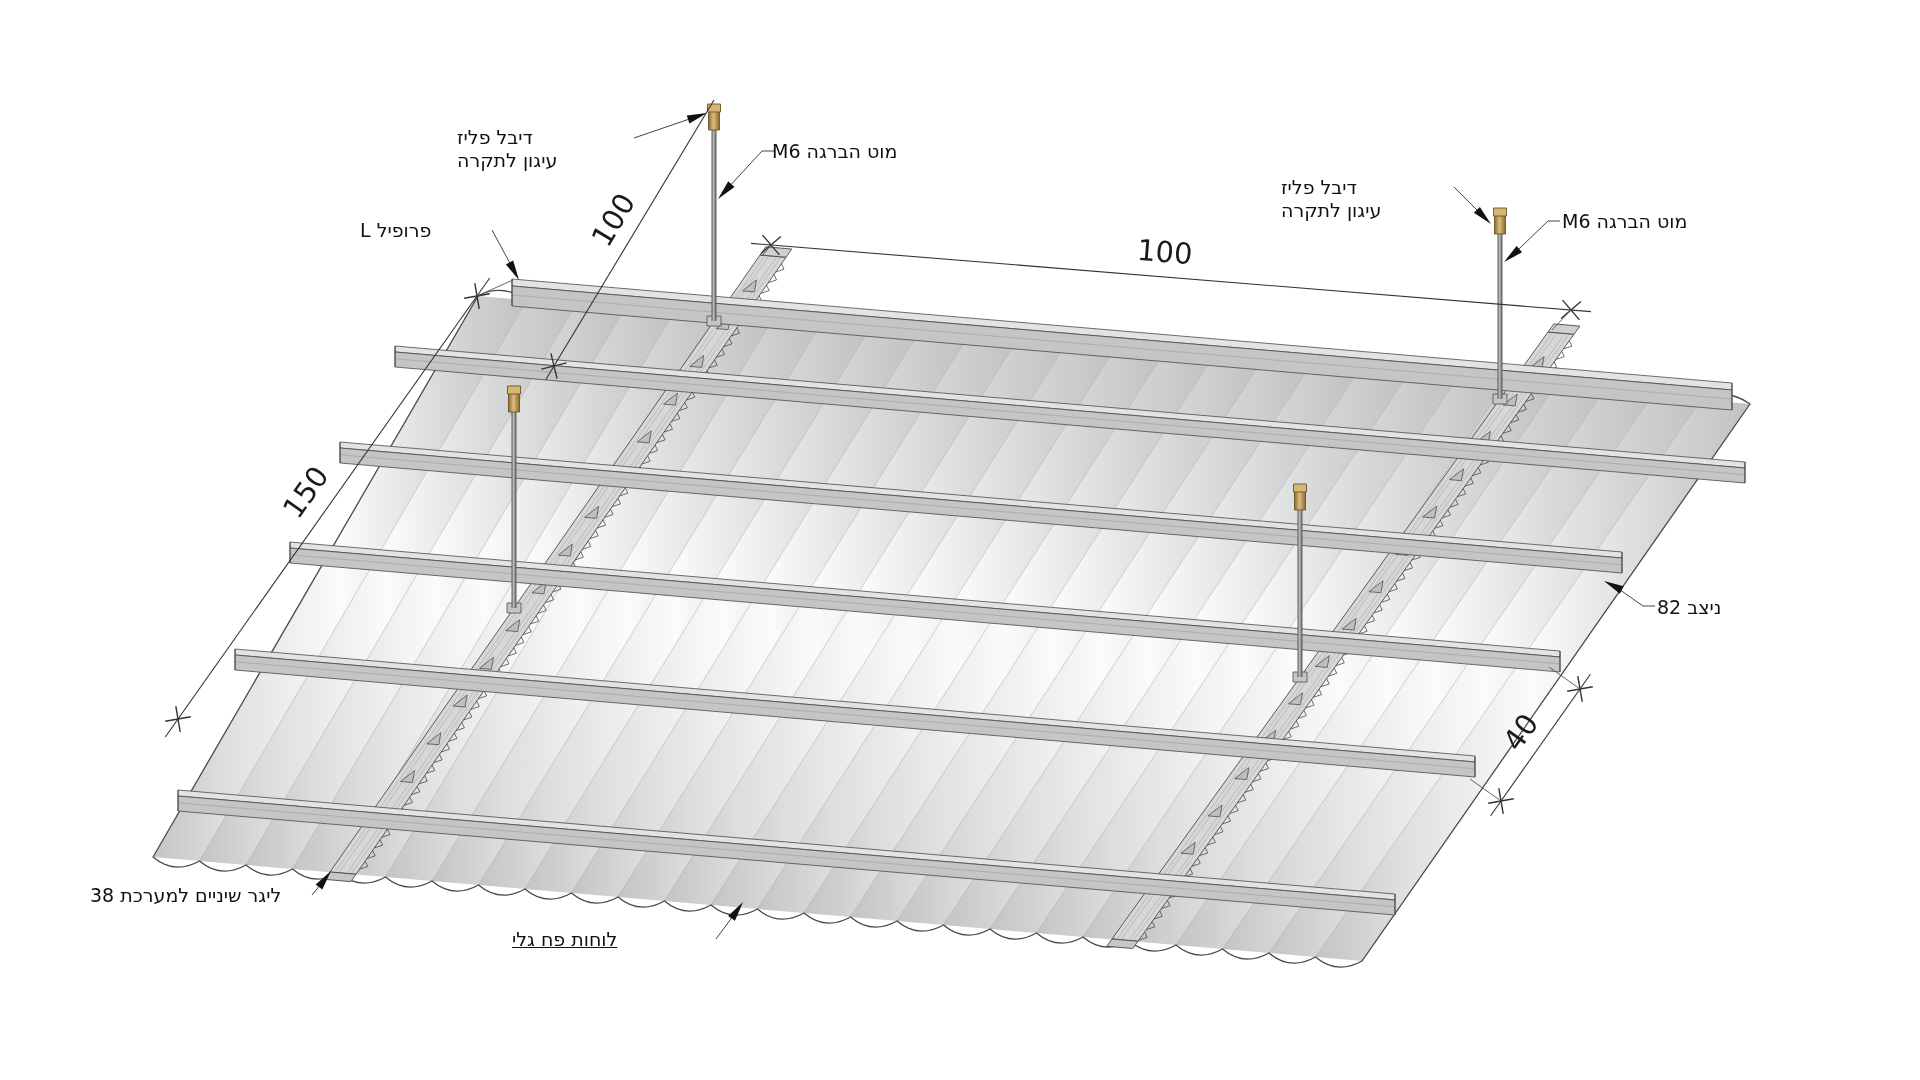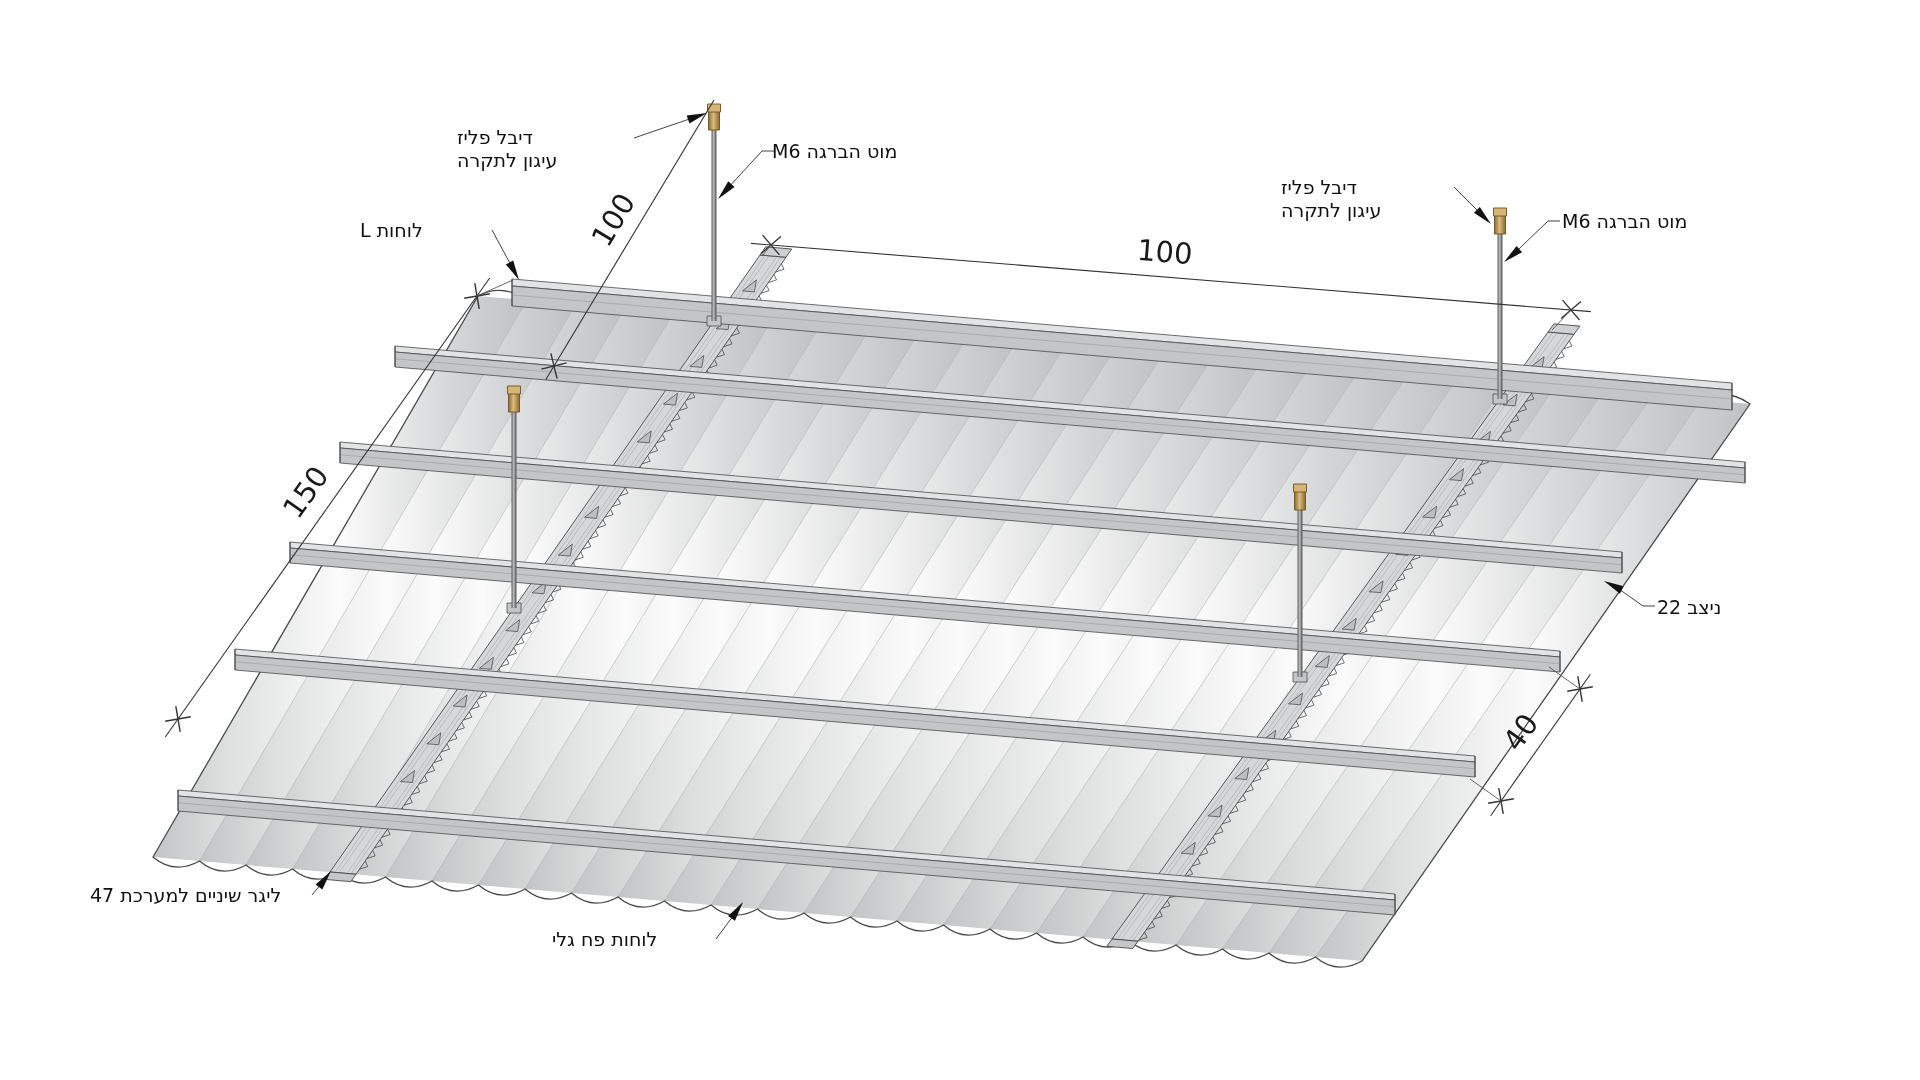--- a/index.html
+++ b/index.html
@@ -373,27 +373,27 @@
       </g>
   </svg>
 
   <div class="lbl r" style="left:457px;top:126px;width:175px;" dir="rtl">
     <div>דיבל פליז</div>
     <div>עיגון לתקרה</div>
   </div>
 
   <div class="lbl" style="left:772px;top:140px;" dir="rtl">מוט הברגה M6</div>
 
-  <div class="lbl r" style="left:360px;top:219px;width:130px;" dir="rtl">לוחות L</div>
+  <div class="lbl r" style="left:360px;top:219px;width:130px;" dir="rtl">פרופיל L</div>
 
   <div class="lbl r" style="left:1281px;top:176px;width:175px;" dir="rtl">
     <div>דיבל פליז</div>
     <div>עיגון לתקרה</div>
   </div>
 
   <div class="lbl" style="left:1562px;top:210px;" dir="rtl">מוט הברגה M6</div>
 
-  <div class="lbl" style="left:1657px;top:596px;" dir="rtl">ניצב 22</div>
-
-  <div class="lbl r" style="left:90px;top:884px;width:220px;" dir="rtl">ליגר שיניים למערכת 47</div>
-
-  <div class="lbl r" style="left:552px;top:928px;width:172px;" dir="rtl">לוחות פח גלי</div>
+  <div class="lbl" style="left:1657px;top:596px;" dir="rtl">ניצב 82</div>
+
+  <div class="lbl r" style="left:90px;top:884px;width:220px;" dir="rtl">ליגר שיניים למערכת 38</div>
+
+  <div class="lbl r" style="left:512px;top:928px;width:172px;text-decoration:underline;" dir="rtl">לוחות פח גלי</div>
 </div>
 
 </body></html>

